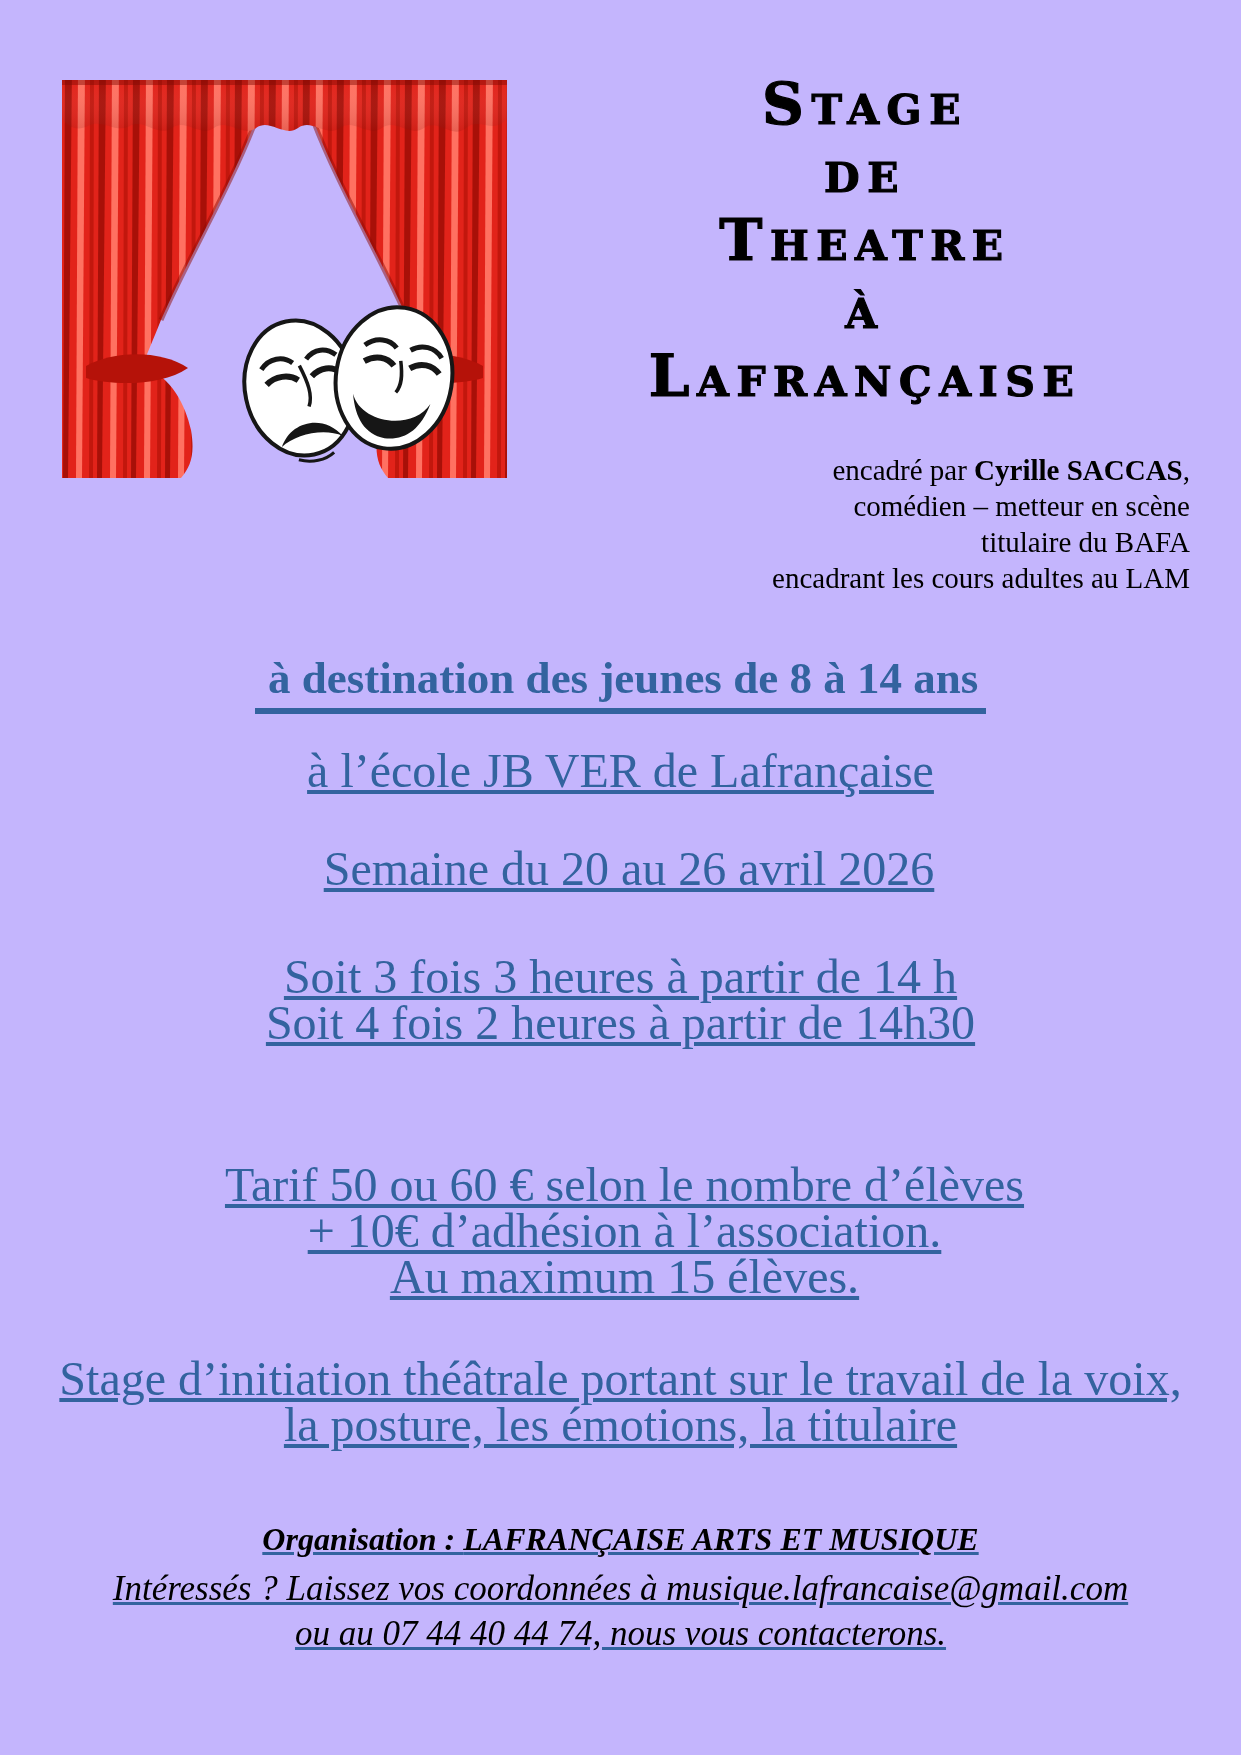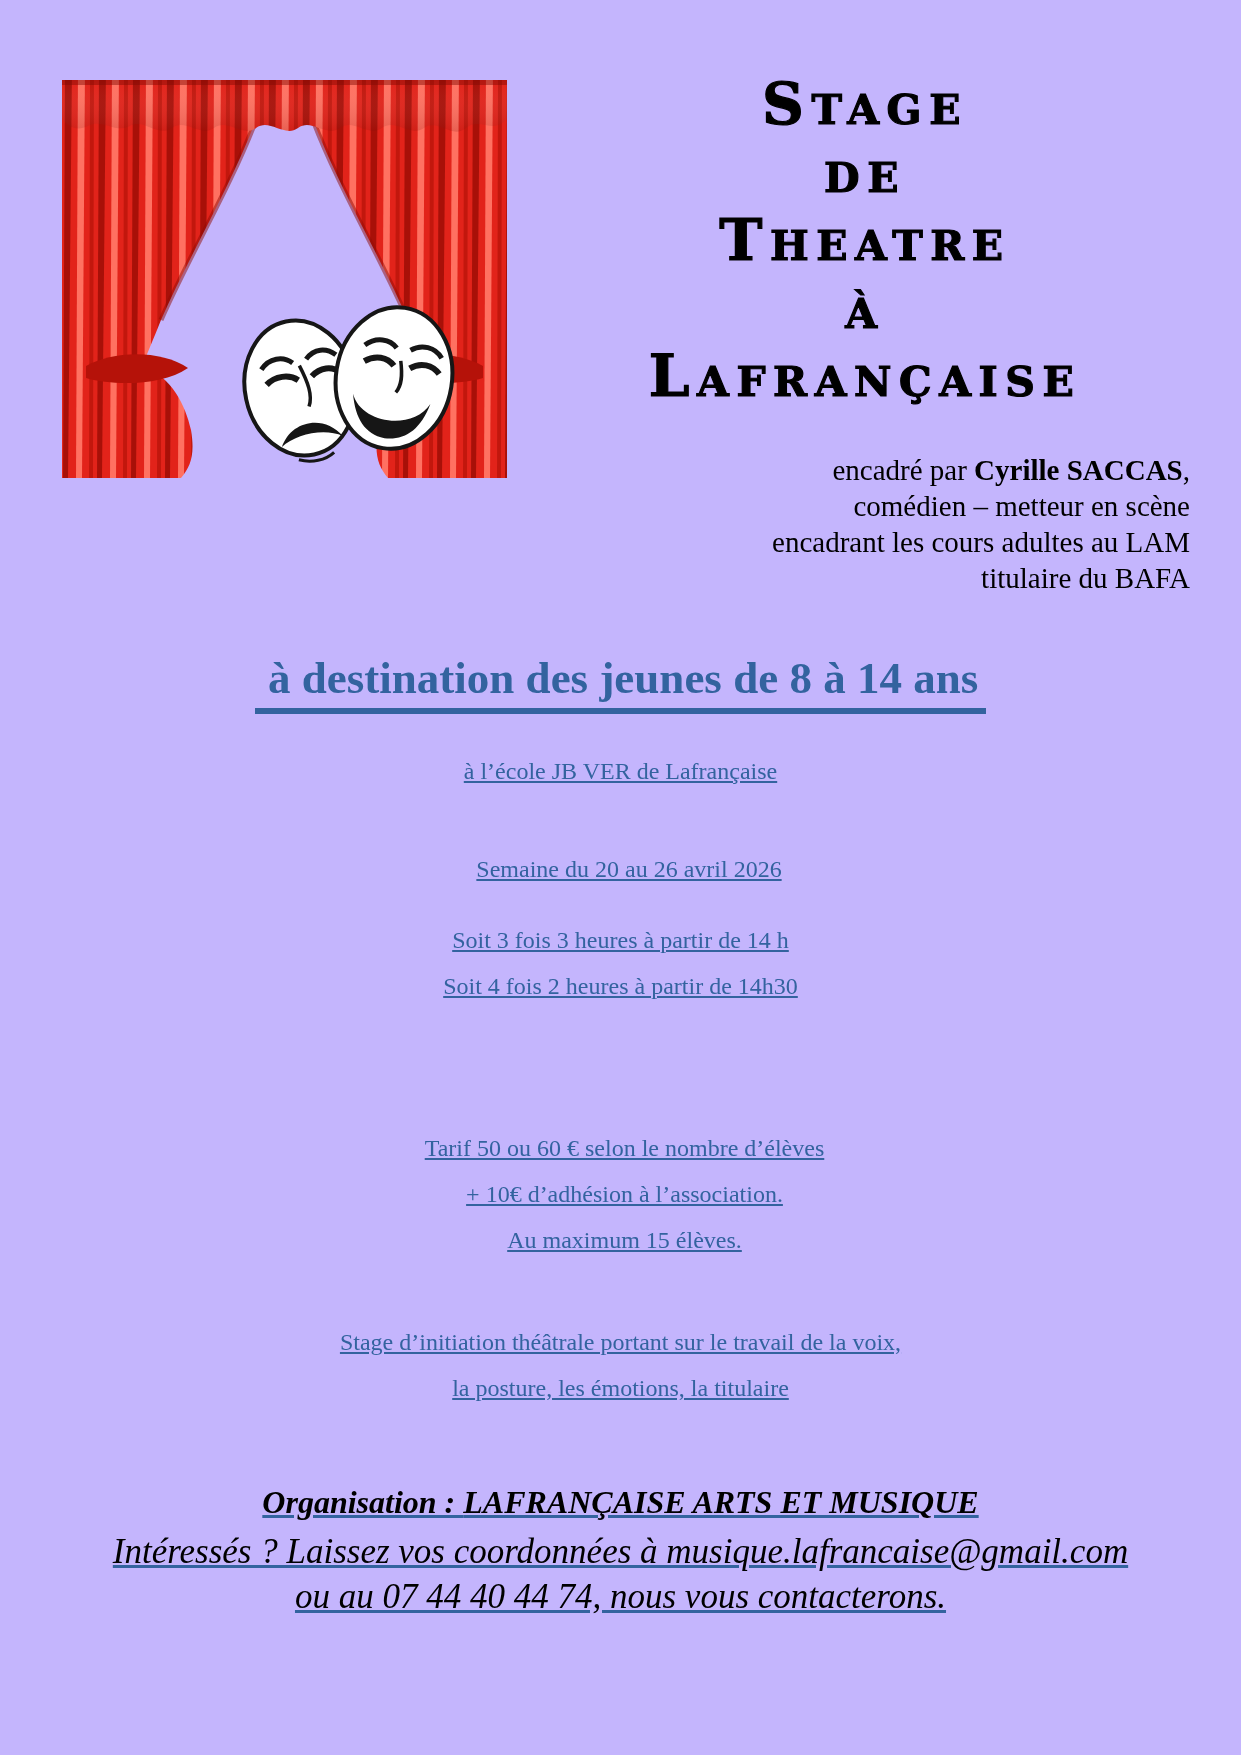--- a/index.html
+++ b/index.html
@@ -41,24 +41,24 @@
     text-decoration:underline;
   }
   .audience-heading{
     display:inline-block;
     font-size:45px;font-weight:bold;line-height:52px;
     border-bottom:6px solid #33639F;
     padding:0 8px 4px 2px;
     margin-top:12px;
     white-space:pre;
   }
-  .body-line{font-size:24px;line-height:46px;}
+  .body-line{font-size:48px;line-height:46px;}
   .group-location{margin-top:34px;}
   .group-week{margin-top:52px;padding-left:17px;}
-  .group-schedule{margin-top:25px;}
+  .group-schedule{margin-top:62px;}
   .group-pricing{margin-top:116px;padding-left:8px;}
   .group-description{margin-top:56px;}
 
   
   .footer{margin-top:64px;color:#000;font-style:italic;}
   .footer-org{font-size:32px;font-weight:bold;line-height:54px;}
   .footer-contact{font-size:35px;line-height:45px;}
 </style>
 </head>
 <body>
@@ -126,22 +126,22 @@
     <div class="title-line">Stage</div>
     <div class="title-line">de</div>
     <div class="title-line">Theatre</div>
     <div class="title-line">à</div>
     <div class="title-line">Lafrançaise</div>
   </div>
 
   <div class="intro-block">
     <div><span>encadré par </span><span class="intro-name">Cyrille SACCAS</span><span>,</span></div>
     <div>comédien – metteur en scène</div>
+    <div>titulaire du BAFA</div>
     <div>encadrant les cours adultes au LAM</div>
-    <div>titulaire du BAFA</div>
   </div>
 
   <div class="content">
     <div>
       <span class="audience-heading">&nbsp;à destination des jeunes de 8 à 14 ans</span>
     </div>
 
     <div class="group-location">
       <div class="body-line">à l’école JB VER de Lafrançaise</div>
     </div>

